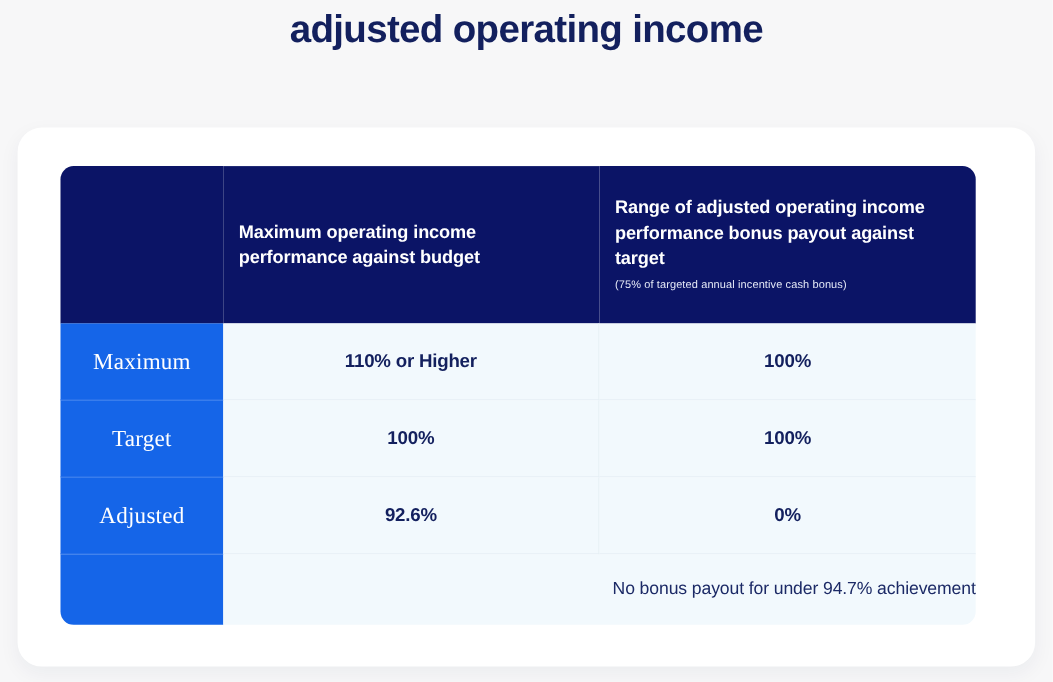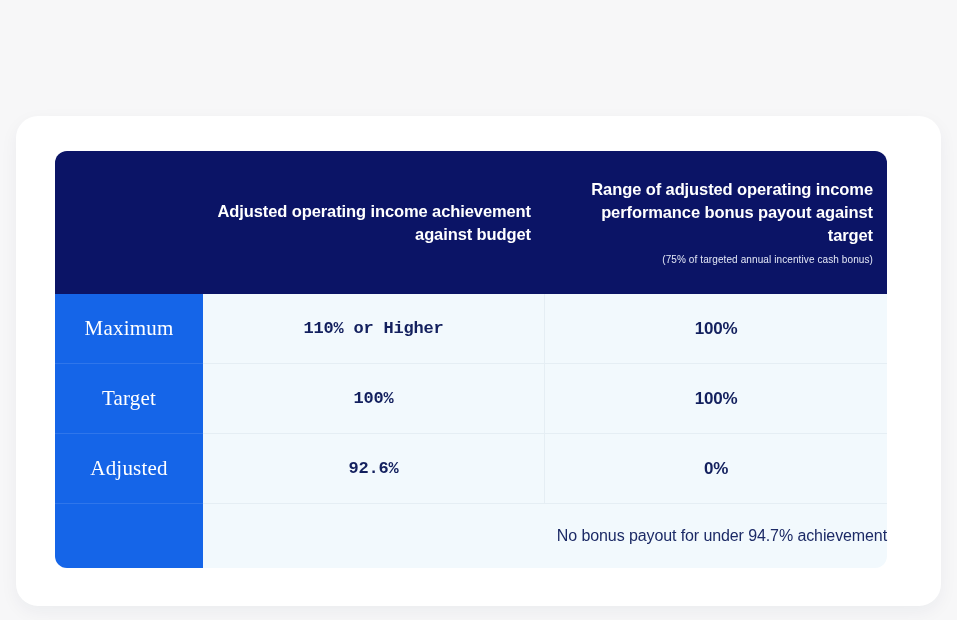--- a/index.html
+++ b/index.html
@@ -66,21 +66,21 @@
   
   .col-label  { width: 148px; }
   .col-mid    { width: 342px; }
   .col-right  { width: 342px; }
 
   
   .thead-cell {
     background: #0b1466;
     color: #ffffff;
     vertical-align: middle;
-    text-align: right;
+    text-align: left;
     height: 120px;
     padding: 27px 14px;
   }
   .thead-cell.first { border-top-left-radius: 12px; }
   .thead-cell.last  { border-top-right-radius: 12px; }
 
   .head-title {
     font-size: 16.5px;
     font-weight: 700;
     line-height: 23px;
@@ -122,59 +122,60 @@
     background: #f2f9fd;
     color: #13205e;
     text-align: center;
     vertical-align: middle;
     font-size: 17px;
     font-weight: 700;
     letter-spacing: -0.2px;
     height: 70px;
     border-bottom: 1px solid #e5eef4;
   }
-  .data-cell.sep { border-right: 1px solid #e5eef4; font-family: Liberation Mono, monospace; }
+  .data-cell.sep { border-right: 1px solid #e5eef4; }
 
   
   .foot-cell {
     background: #f2f9fd;
     color: #1c2a66;
     text-align: right;
     vertical-align: middle;
     font-size: 16px;
     font-weight: 400;
     letter-spacing: -0.1px;
     height: 64px;
     border-bottom-right-radius: 12px;
   }
 </style>
 </head>
 <body>
 
 <div class="page">
 
   <div class="title-block">
+    <span class="title-line">adjusted operating income</span>
   </div>
 
   <div class="card">
 
     <table class="table">
       <colgroup>
         <col class="col-label">
         <col class="col-mid">
         <col class="col-right">
       </colgroup>
 
       <thead>
         <tr>
           <th class="thead-cell first">
             <span class="head-title"></span>
           </th>
           <th class="thead-cell">
-            <span class="head-title">Adjusted operating income achievement against budget</span>
+            <span class="head-title">Maximum operating income performance against budget</span>
           </th>
           <th class="thead-cell last">
             <span class="head-title">Range of adjusted operating income performance bonus payout against target</span>
             <span class="head-sub">(75% of targeted annual incentive cash bonus)</span>
           </th>
         </tr>
       </thead>
 
       <tbody>
 

